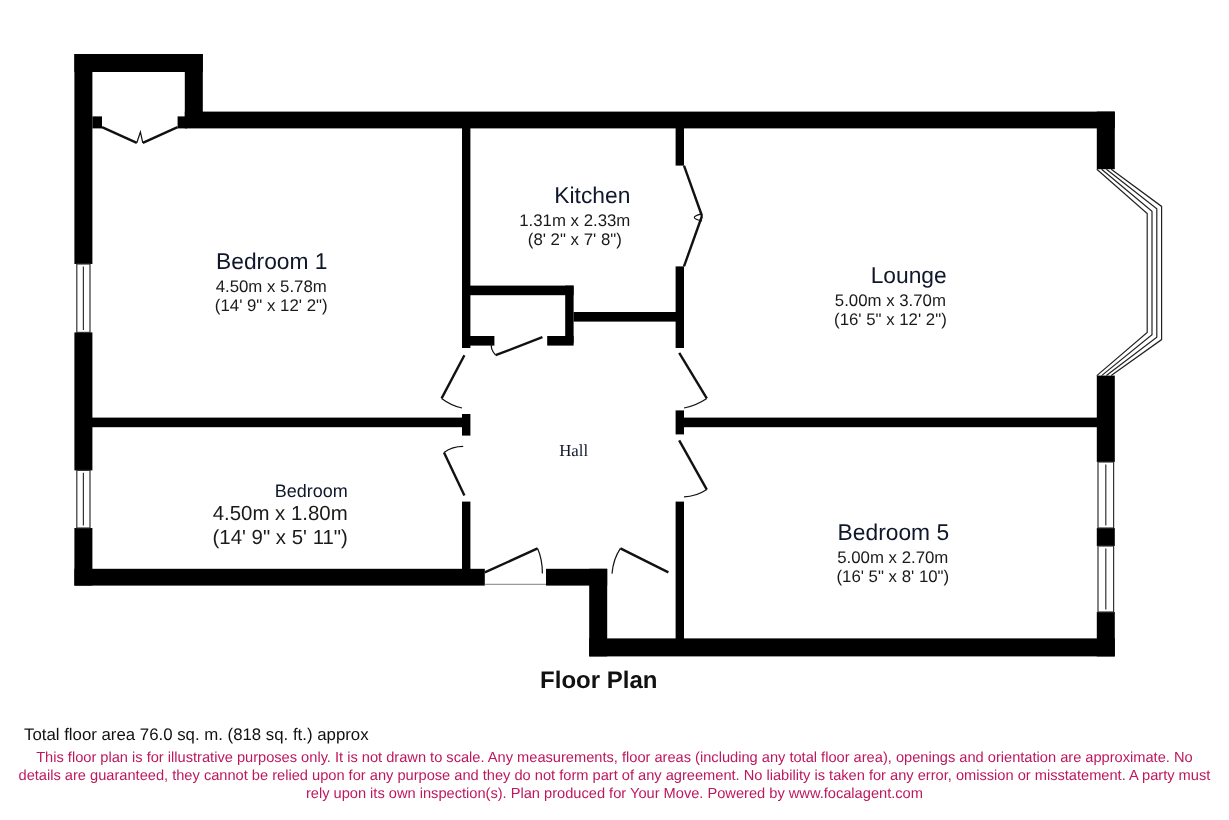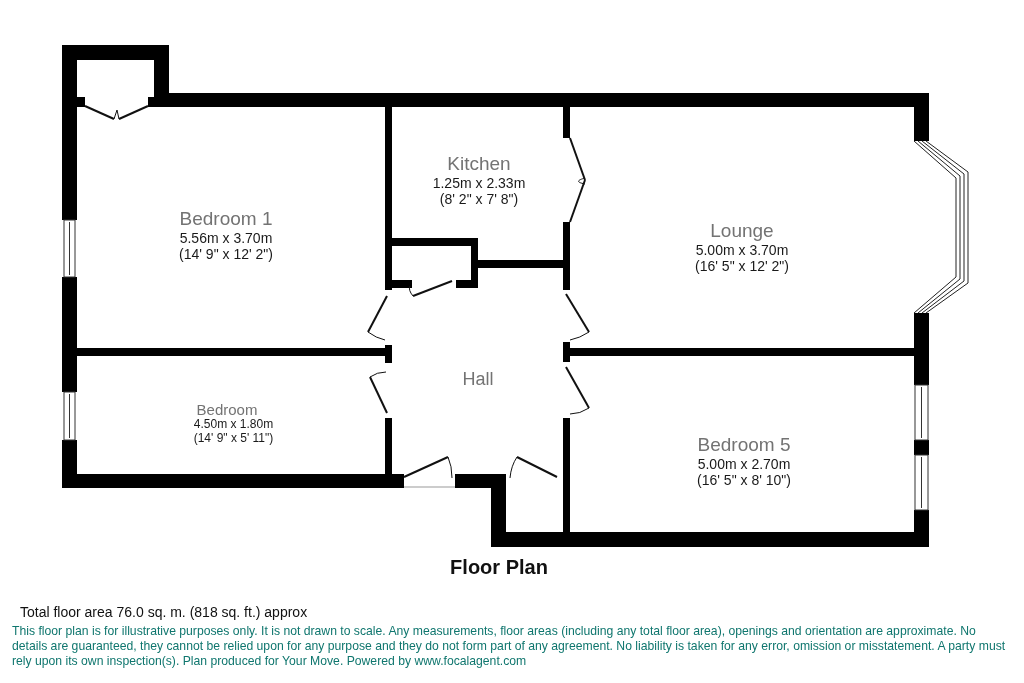--- a/index.html
+++ b/index.html
@@ -1,25 +1,25 @@
 <!DOCTYPE html>
 <html><head>
 <meta charset="utf-8">
 <style>
   html, body { margin:0; padding:0; background:#ffffff; }
   body { width:1024px; height:683px; position:relative; overflow:hidden; font-family:"Liberation Sans", sans-serif; color:#1a1a1a; }
   svg.plan { position:absolute; left:0; top:0; }
   .room-label { position:absolute; text-align:center; transform:translateX(-50%); white-space:nowrap; line-height:1.15; }
-  .room-name { font-size:19px; color:#737373; }
+  .room-name { font-size:19px; color:#0f172a;text-align:right; }
   .room-dim { font-size:14px; color:#1a1a1a; }
   .room-label.small .room-name { font-size:15px; }
-  .room-label.small .room-dim { font-size:12px;margin-left:13px; }
+  .room-label.small .room-dim { font-size:17px;margin-left:13px; }
   .plan-title { position:absolute; left:499px; top:556px; transform:translateX(-50%); font-size:20px; font-weight:bold; color:#111; }
   .total-area { position:absolute; left:20px; top:604px; font-size:14px; color:#111; }
-  .disclaimer { position:absolute; left:12px; top:624px; width:1000px; text-align:left; font-size:12.2px; line-height:15px; color:#0f766e; }
+  .disclaimer { position:absolute; left:12px; top:624px; width:1000px; text-align:center; font-size:12.2px; line-height:15px; color:#be185d; }
 </style>
 </head>
 <body>
 
 <svg class="plan" width="1024" height="683" viewBox="0 0 1024 683" xmlns="http://www.w3.org/2000/svg">
   <g fill="#000">
 
     <rect x="62" y="45" width="107" height="15"></rect>
     <rect x="154" y="45" width="15" height="60"></rect>
 
@@ -110,38 +110,38 @@
     <line x1="404" y1="477" x2="448" y2="457"></line>
     <path d="M448,457 Q452,466 452,478" stroke-width="1"></path>
 
     <line x1="557" y1="477" x2="517" y2="457"></line>
     <path d="M517,457 Q511,466 510,478" stroke-width="1"></path>
   </g>
 </svg>
 
 <div class="room-label" style="left:226px; top:208px;">
   <div class="room-name">Bedroom 1</div>
-  <div class="room-dim">5.56m x 3.70m</div>
+  <div class="room-dim">4.50m x 5.78m</div>
   <div class="room-dim">(14' 9" x 12' 2")</div>
 </div>
 
 <div class="room-label" style="left:479px; top:153px;">
   <div class="room-name">Kitchen</div>
-  <div class="room-dim">1.25m x 2.33m</div>
+  <div class="room-dim">1.31m x 2.33m</div>
   <div class="room-dim">(8' 2" x 7' 8")</div>
 </div>
 
 <div class="room-label" style="left:716px; top:220px;margin-left:26px;">
   <div class="room-name">Lounge</div>
   <div class="room-dim">5.00m x 3.70m</div>
   <div class="room-dim">(16' 5" x 12' 2")</div>
 </div>
 
 <div class="room-label" style="left:478px; top:369px;">
-  <div class="room-name" style="font-size:18px;">Hall</div>
+  <div class="room-name" style="font-size:14px;font-family:Liberation Serif, serif;">Hall</div>
 </div>
 
 <div class="room-label small" style="left:227px; top:401px;">
   <div class="room-name">Bedroom</div>
   <div class="room-dim">4.50m x 1.80m</div>
   <div class="room-dim">(14' 9" x 5' 11")</div>
 </div>
 
 <div class="room-label" style="left:744px; top:434px;">
   <div class="room-name">Bedroom 5</div>

